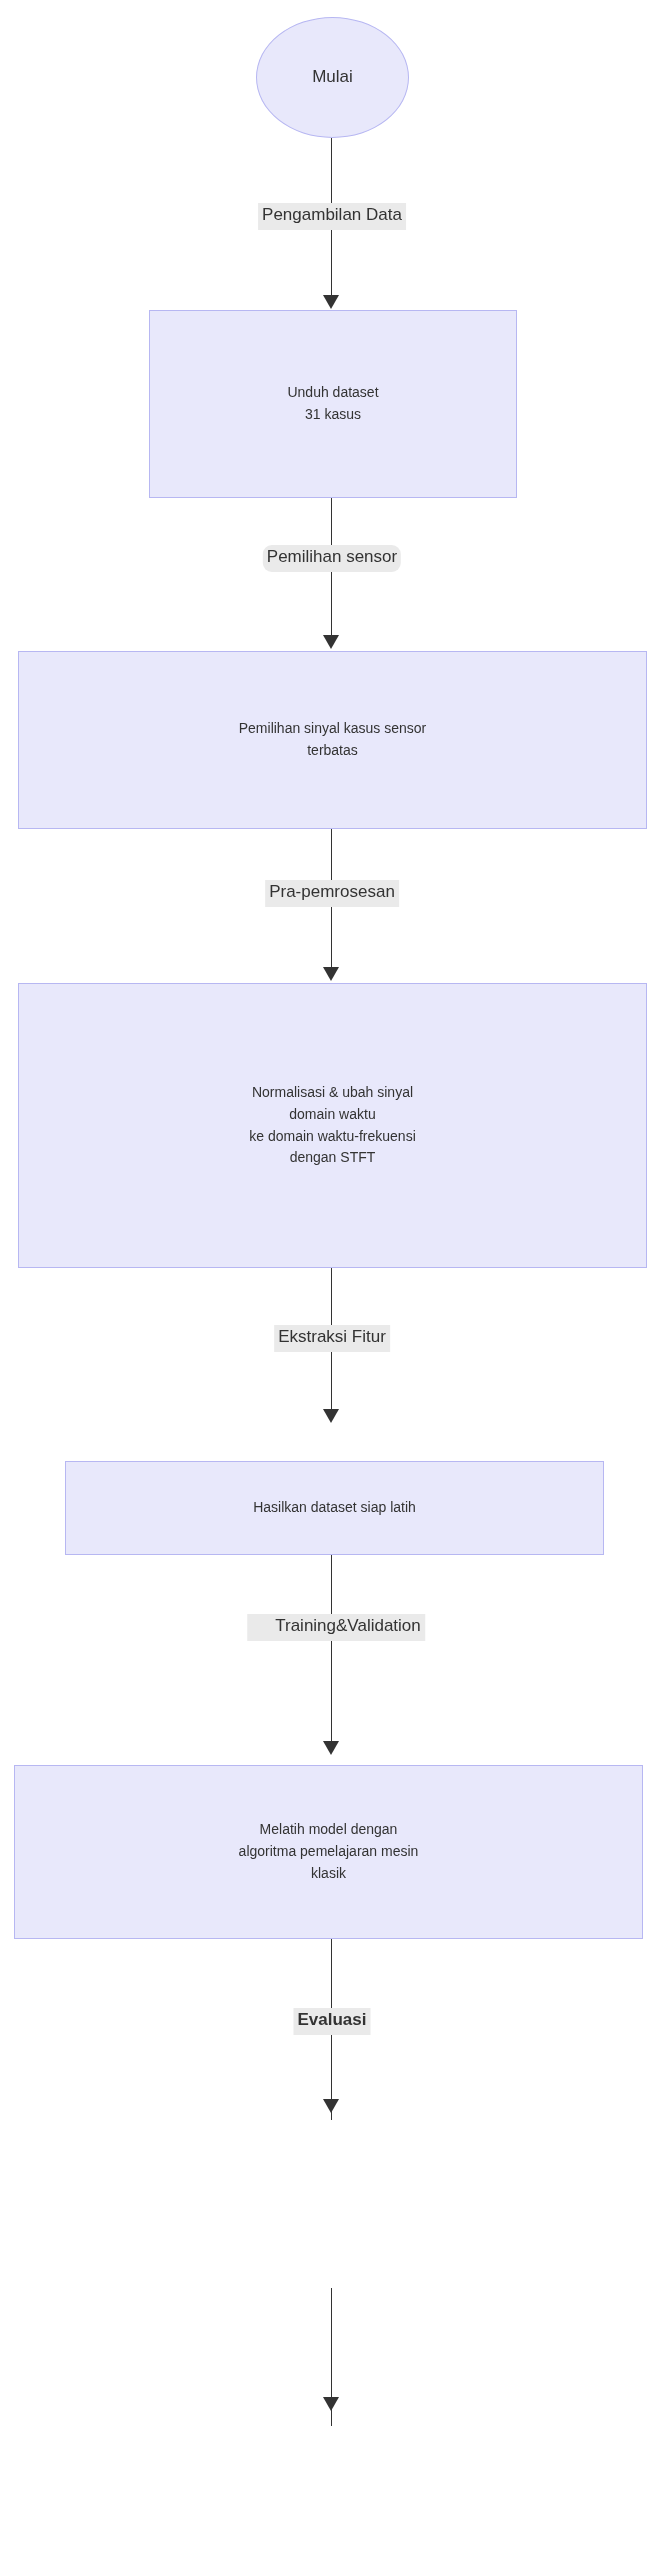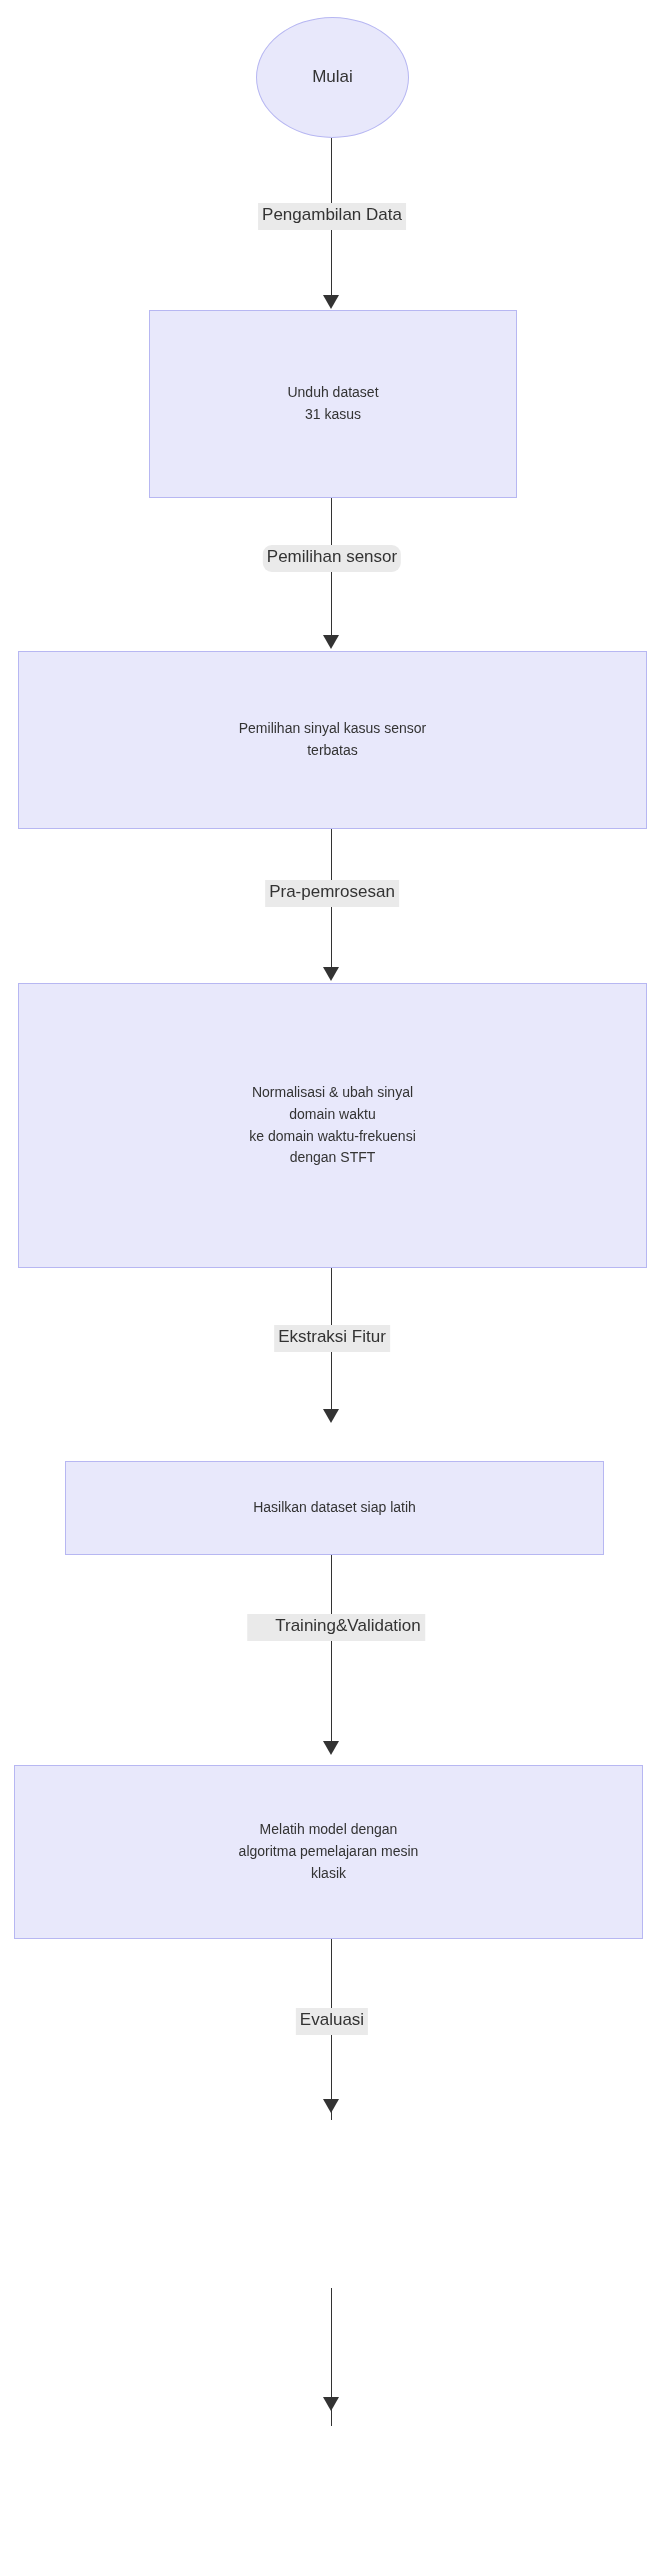--- a/index.html
+++ b/index.html
@@ -91,21 +91,21 @@
   <div class="edge-line" style="left:331px; top:1268px; height:148px;"></div>
   <div class="edge-arrow" style="left:323px; top:1409px;"></div>
   <div class="edge-label" style="left:332px; top:1325px;">Ekstraksi Fitur</div>
 
   <div class="edge-line" style="left:331px; top:1555px; height:193px;"></div>
   <div class="edge-arrow" style="left:323px; top:1741px;"></div>
   <div class="edge-label" style="left:336px; top:1614px;padding-left:28px;">Training&amp;Validation</div>
 
   <div class="edge-line" style="left:331px; top:1939px; height:181px;"></div>
   <div class="edge-arrow" style="left:323px; top:2099px;"></div>
-  <div class="edge-label" style="left:332px; top:2008px;">Evaluasi</div>
+  <div class="edge-label" style="left:332px; top:2008px;font-weight:bold;">Evaluasi</div>
 
   <div class="edge-line" style="left:331px; top:2288px; height:138px;"></div>
   <div class="edge-arrow" style="left:323px; top:2397px;"></div>
 
   <div class="node terminal" style="left:256px; top:17px; width:153px; height:121px;">
     <span class="node-label">Mulai</span>
   </div>
 
   <div class="node" style="left:149px; top:310px; width:368px; height:188px;">
     <span class="node-label">Unduh dataset

